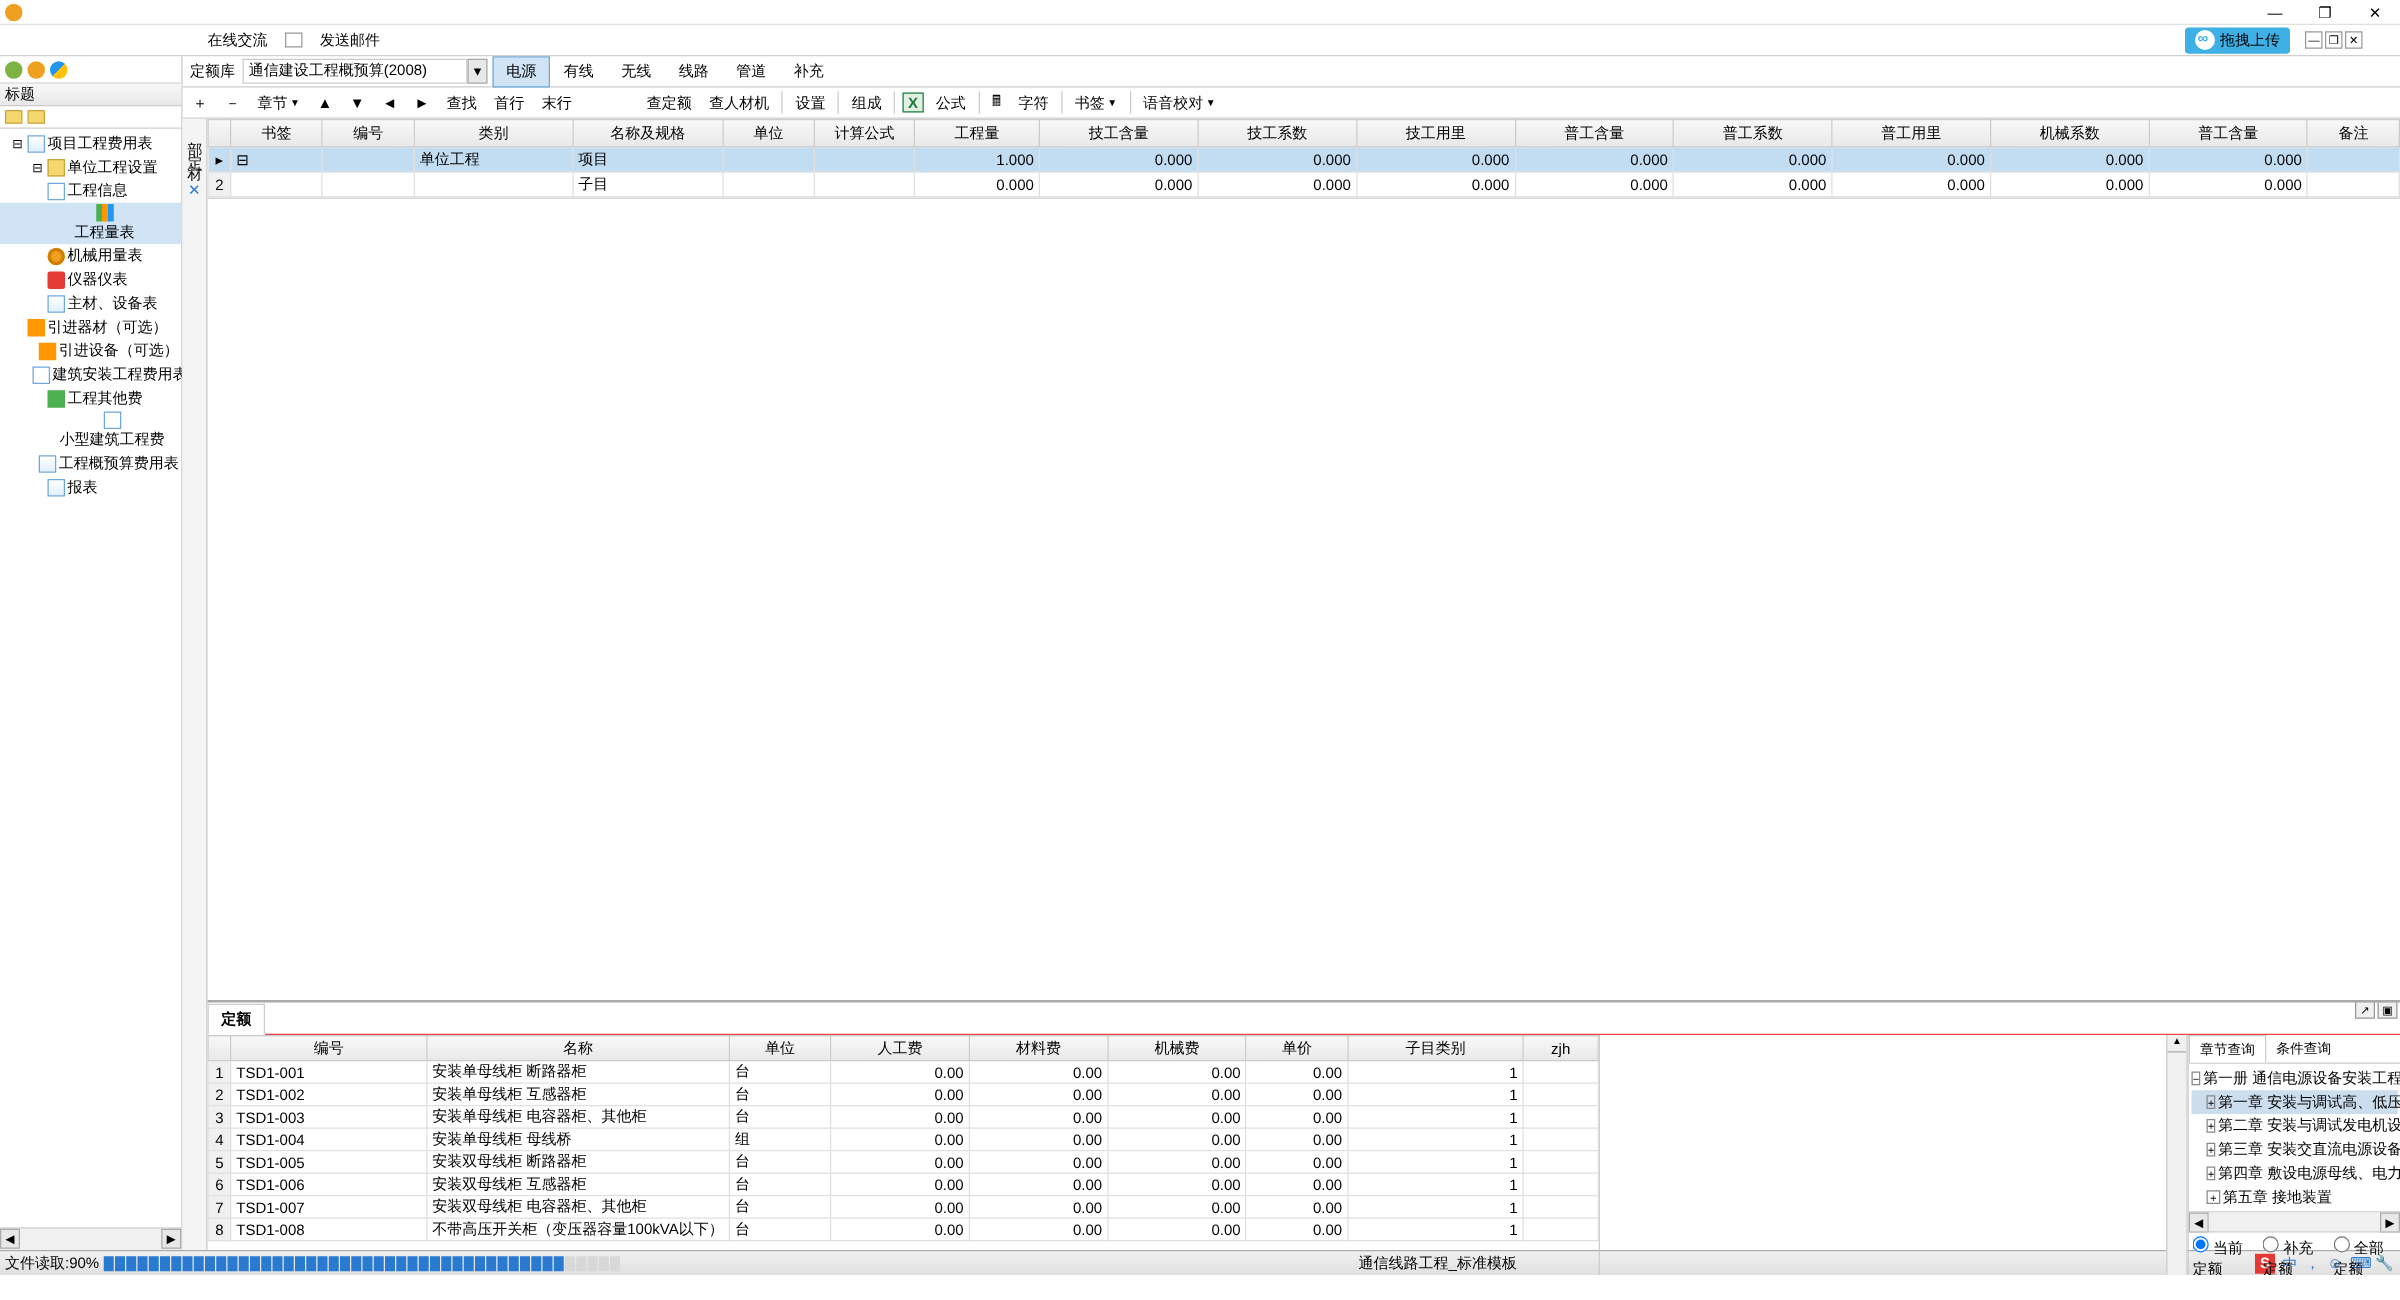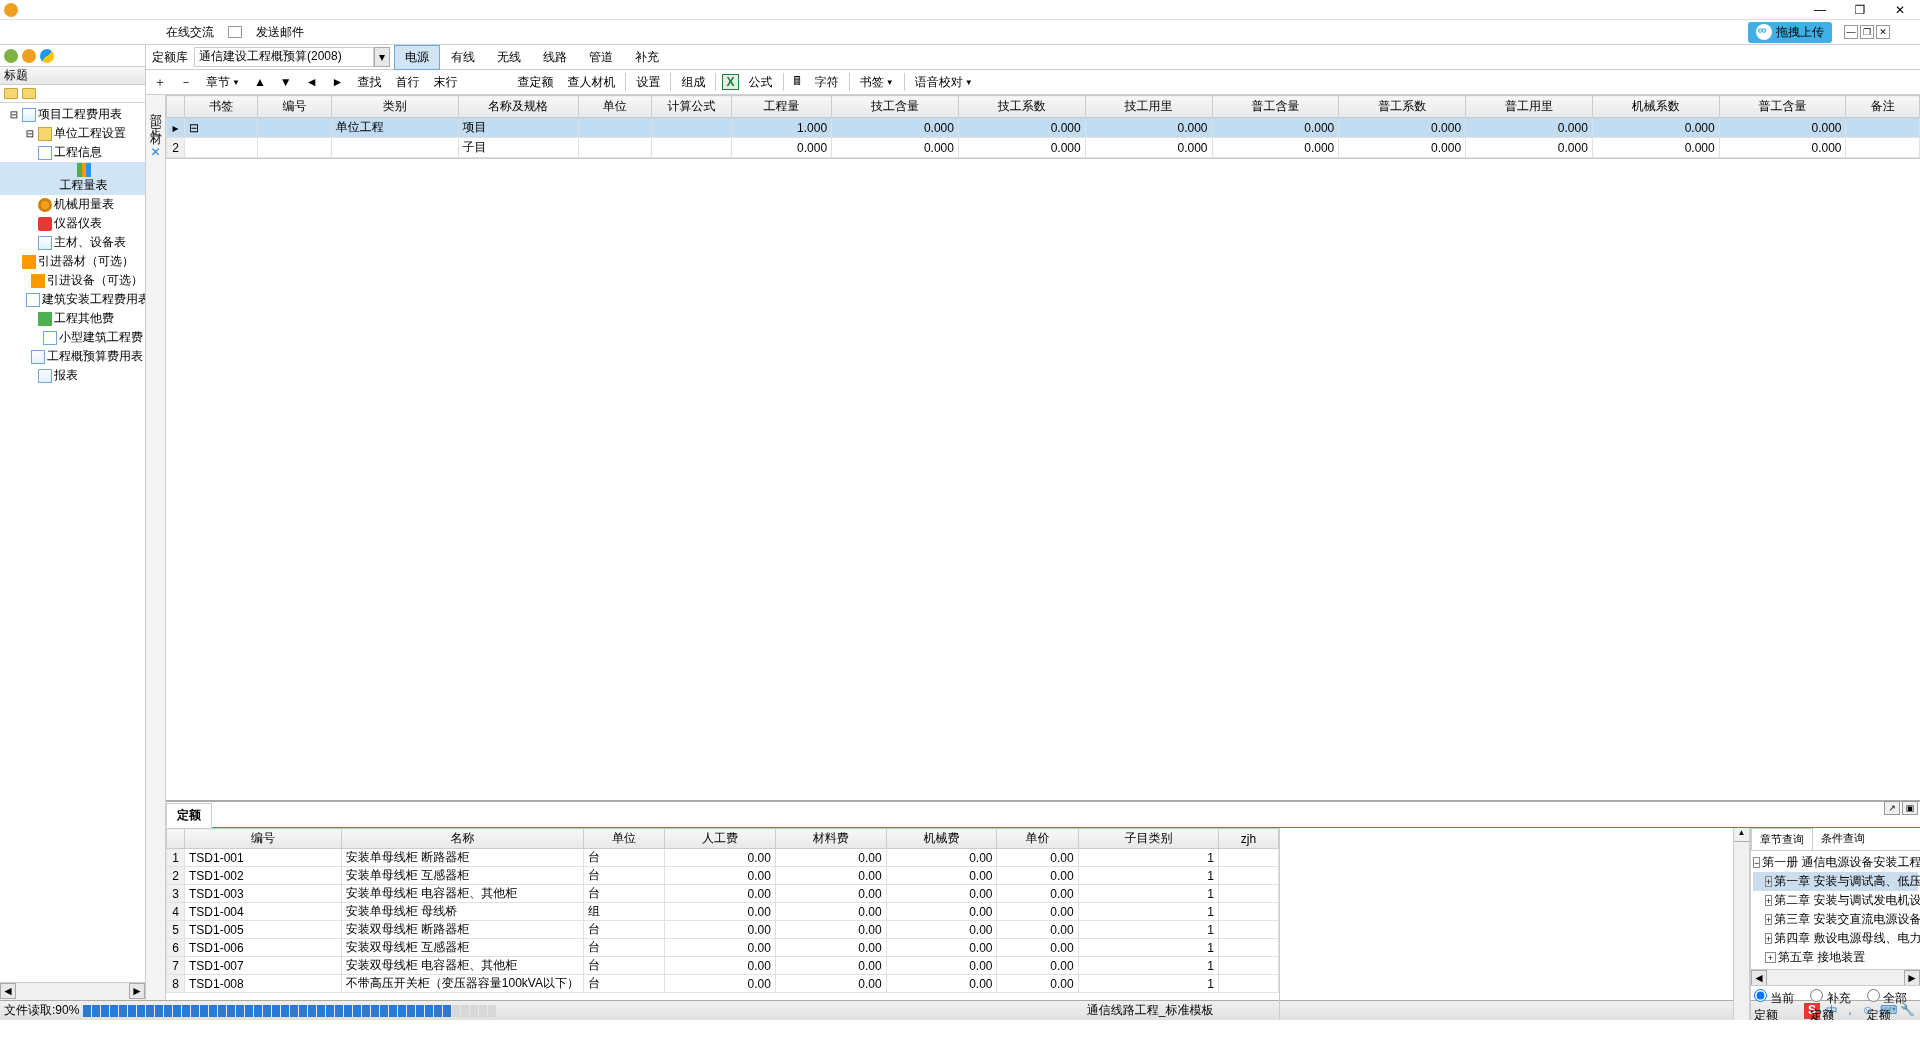--- a/index.html
+++ b/index.html
@@ -197,21 +197,21 @@
           <div class="tree-node" style="padding-left: 24px;">
             <span style="width:12px;display:inline-block"></span>
             <span class="tree-icon icon-doc"></span>
             <span>建筑安装工程费用表</span>
           </div>
           <div class="tree-node" style="padding-left: 24px;">
             <span style="width:12px;display:inline-block"></span>
             <span class="tree-icon icon-flag"></span>
             <span>工程其他费</span>
           </div>
-          <div class="tree-node" style="padding-left: 36px;">
+          <div class="tree-node" style="padding-left: 36px; flex-direction: column;">
             <span style="width:12px;display:inline-block"></span>
             <span class="tree-icon icon-doc"></span>
             <span>小型建筑工程费</span>
           </div>
           <div class="tree-node" style="padding-left: 24px;">
             <span style="width:12px;display:inline-block"></span>
             <span class="tree-icon icon-sheet"></span>
             <span>工程概预算费用表</span>
           </div>
           <div class="tree-node" style="padding-left: 24px;">

